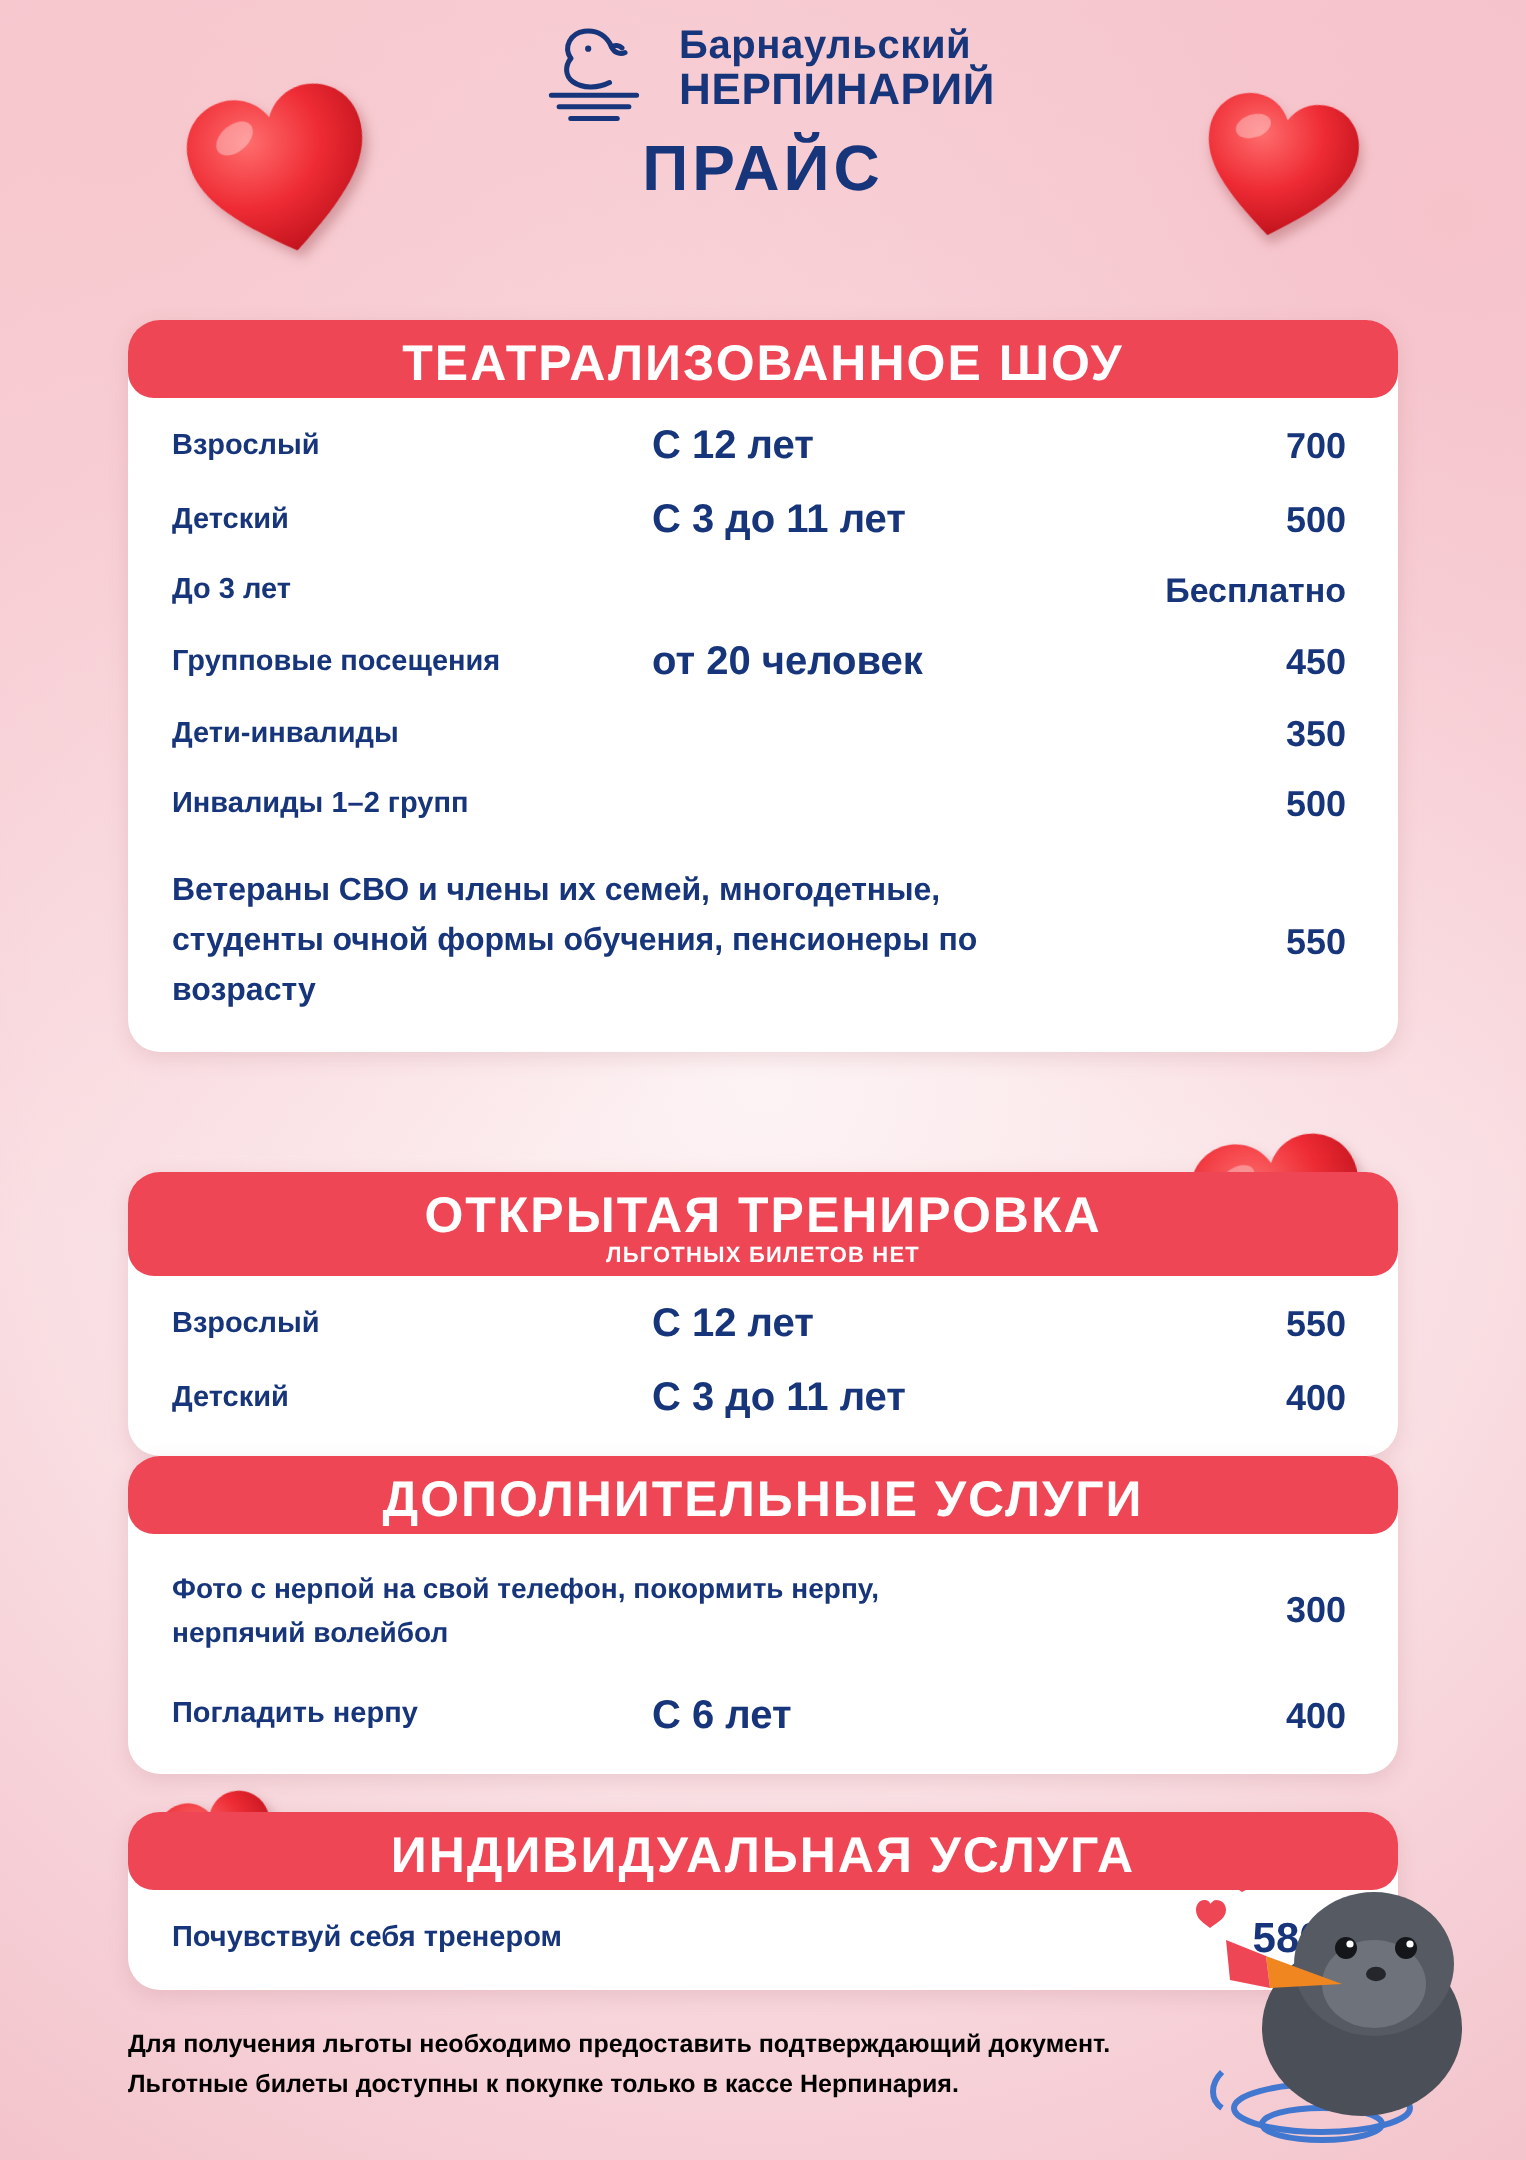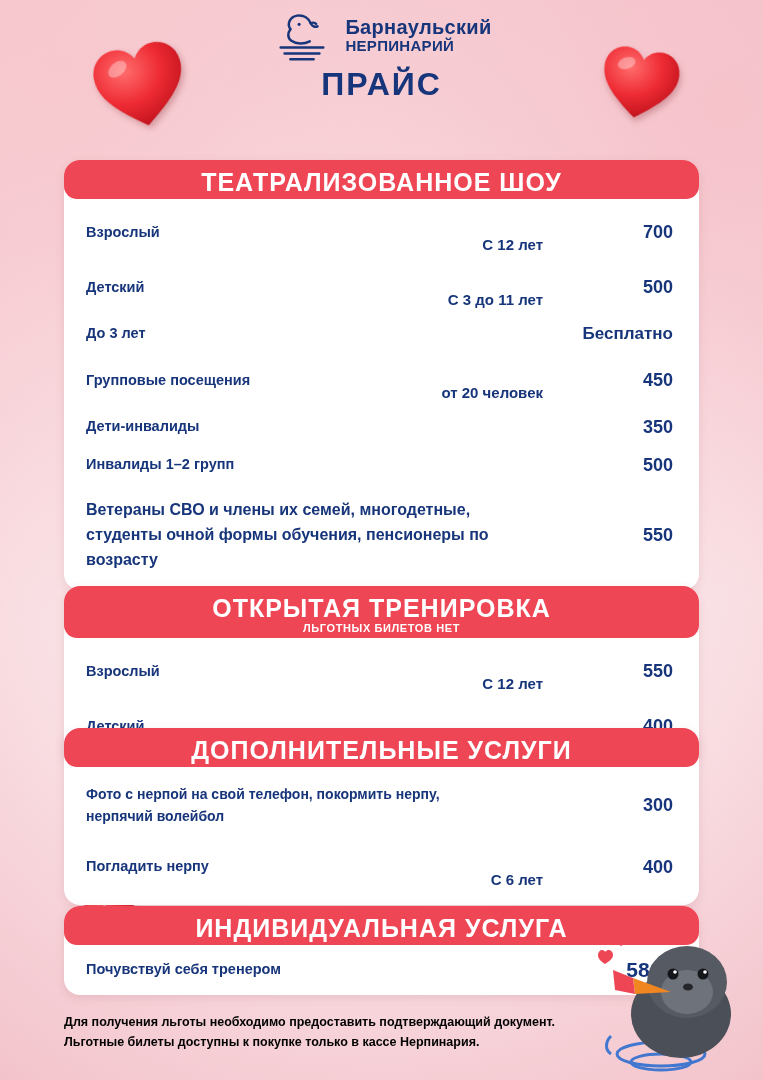--- a/index.html
+++ b/index.html
@@ -30,21 +30,21 @@
   }
   .seal-logo { width: 62px; height: 62px; }
   .brand-text {
     text-align: left;
     color: #17357a;
     font-weight: bold;
     line-height: 1.04;
     letter-spacing: .3px;
   }
   .brand-text .l1 { font-size: 20px; display:block; }
-  .brand-text .l2 { font-size: 15px; display:block; }
+  .brand-text .l2 { font-size: 22px; display:block; }
   .price-title {
     margin-top: 2px;
     color: #17357a;
     font-size: 32px;
     font-weight: bold;
     letter-spacing: 2px;
     line-height: 1;
   }
 
   
@@ -79,21 +79,21 @@
 
   .rows { padding: 6px 0 10px; }
   .row {
     display: flex;
     align-items: center;
     padding: 7px 26px 7px 22px;
     color: #17357a;
     font-weight: bold;
   }
   .row .c-name { flex: 0 0 240px; font-size: 14.5px; line-height: 1.35; }
-  .row .c-cond { flex: 1; text-align: right; font-size: 15px; margin-top: 24px; }
+  .row .c-cond { flex: 1; text-align: left; font-size: 20px; }
   .row .c-price { flex: 0 0 130px; text-align: right; font-size: 18px; }
   .row .c-price.small { font-size: 17px; }
 
   .note {
     position: absolute;
     left: 64px;
     width: 650px;
     color: #000000;
     font-weight: bold;
     font-size: 12.5px;

